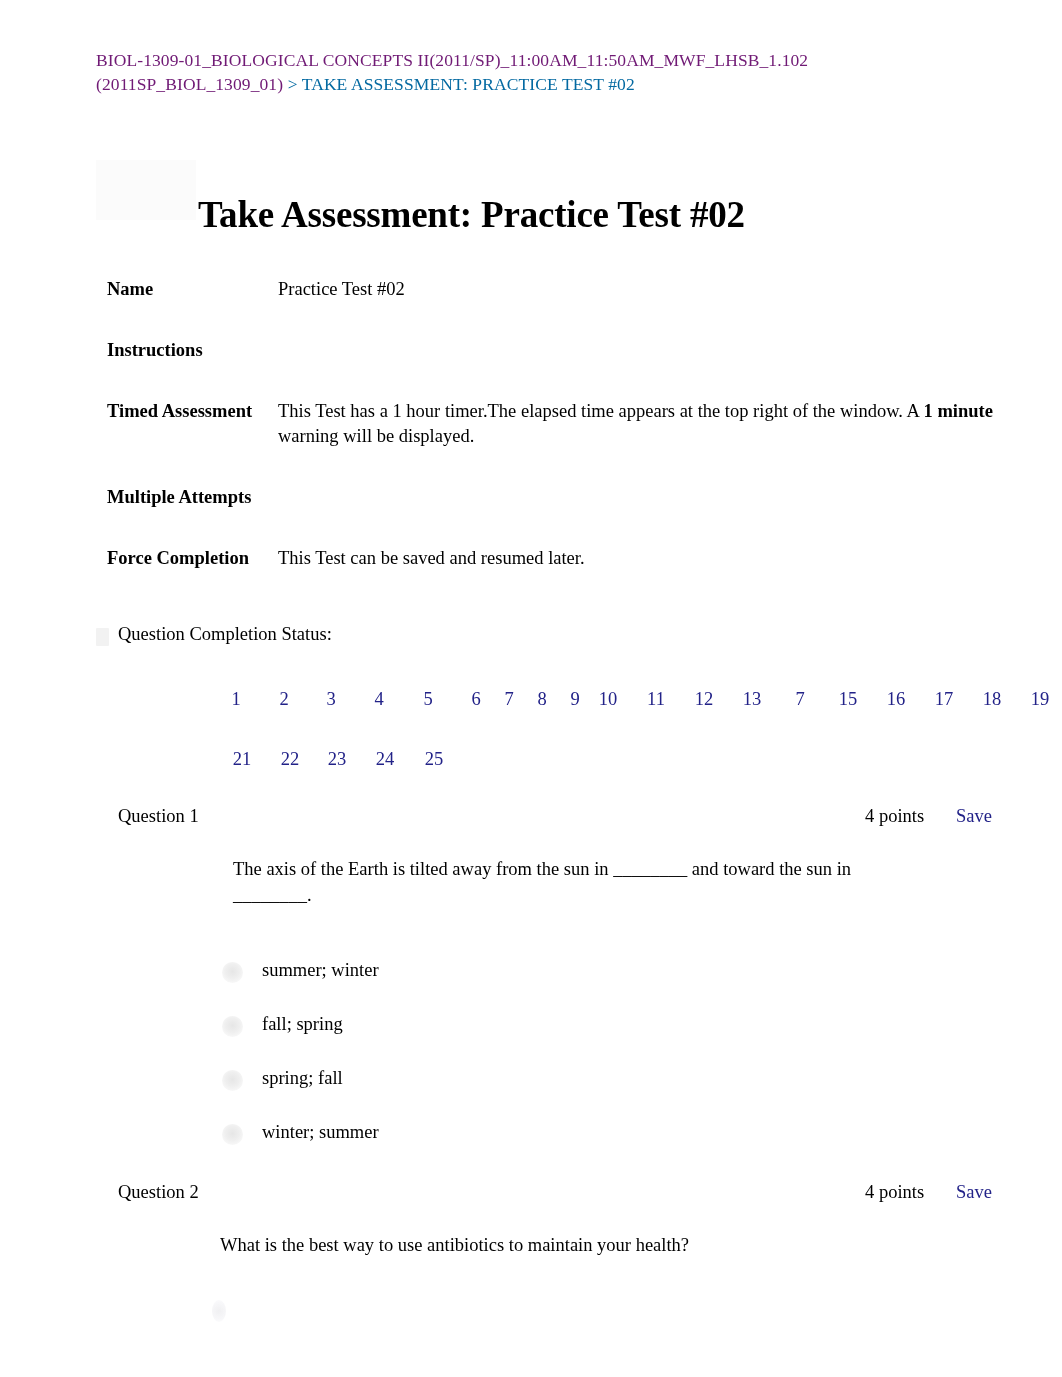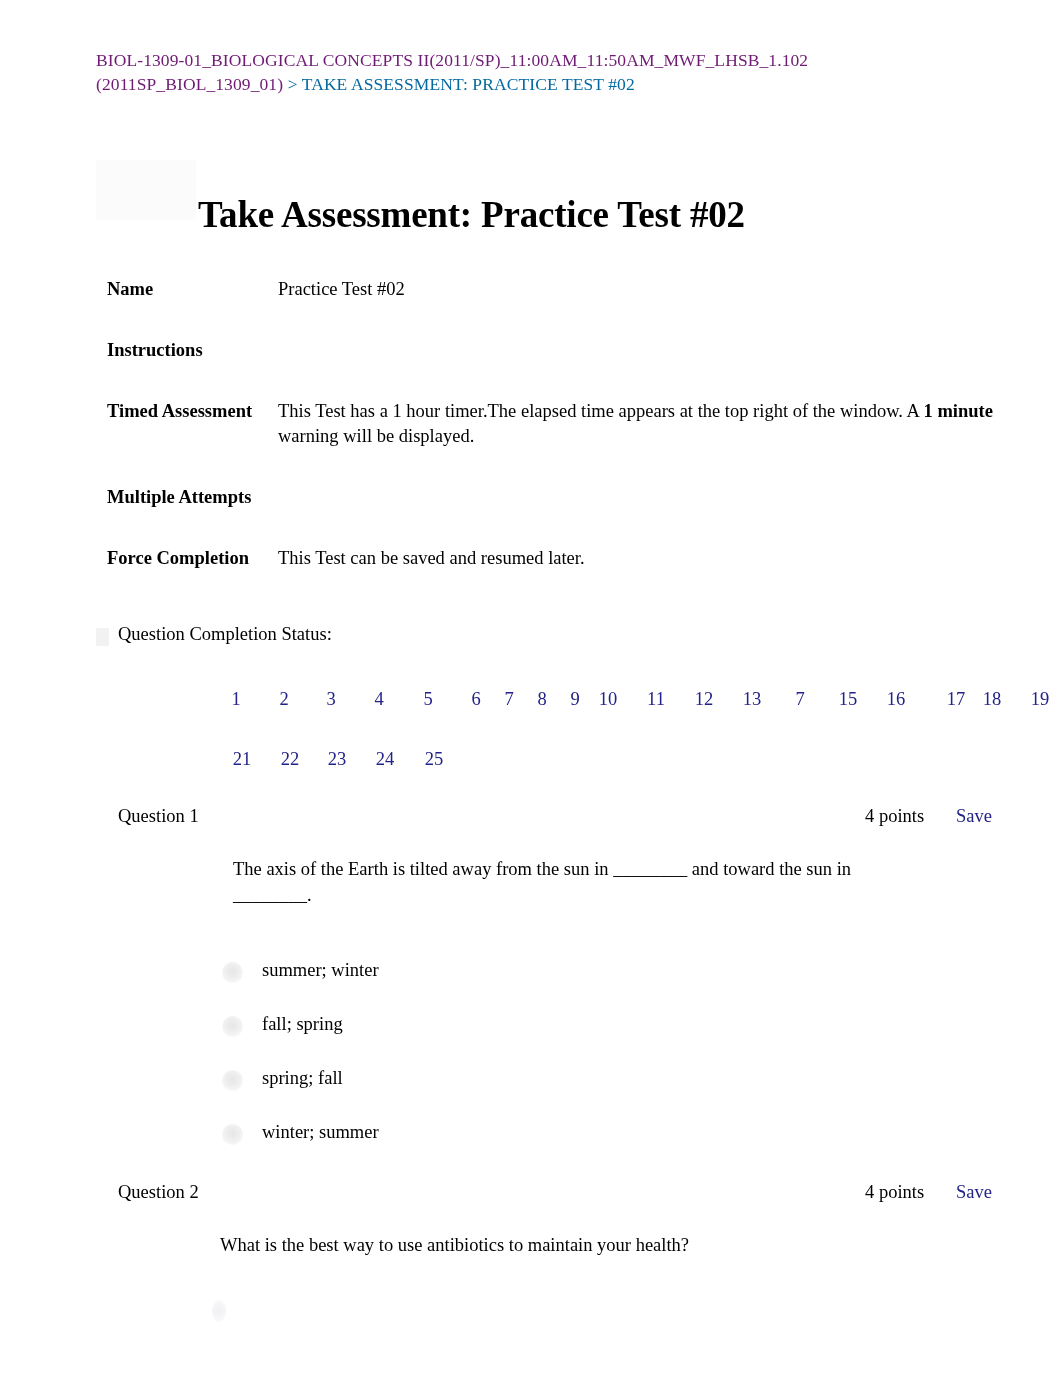--- a/index.html
+++ b/index.html
@@ -276,21 +276,21 @@
       <a class="qnum" href="#" style="position: absolute; left: 385px; width: 24px;">7</a>
       <a class="qnum" href="#" style="position: absolute; left: 418px; width: 24px;">8</a>
       <a class="qnum" href="#" style="position: absolute; left: 451px; width: 24px;">9</a>
       <a class="qnum" href="#" style="position: absolute; left: 484px; width: 24px;">10</a>
       <a class="qnum" href="#" style="position: absolute; left: 532px; width: 24px;">11</a>
       <a class="qnum" href="#" style="position: absolute; left: 580px; width: 24px;">12</a>
       <a class="qnum" href="#" style="position: absolute; left: 628px; width: 24px;">13</a>
       <a class="qnum" href="#" style="position: absolute; left: 676px; width: 24px;">7</a>
       <a class="qnum" href="#" style="position: absolute; left: 724px; width: 24px;">15</a>
       <a class="qnum" href="#" style="position: absolute; left: 772px; width: 24px;">16</a>
-      <a class="qnum" href="#" style="position: absolute; left: 820px; width: 24px; margin-left: 12px;">17</a>
+      <a class="qnum" href="#" style="position: absolute; left: 820px; width: 24px;">17</a>
       <a class="qnum" href="#" style="position: absolute; left: 868px; width: 24px;">18</a>
       <a class="qnum" href="#" style="position: absolute; left: 916px; width: 24px;">19</a>
     </div>
   <div class="qnav-row row-2">
       <a class="qnum" href="#" style="position: absolute; left: 118px; top: 60px; width: 24px;">21</a>
       <a class="qnum" href="#" style="position: absolute; left: 166px; top: 60px; width: 24px;">22</a>
       <a class="qnum" href="#" style="position: absolute; left: 213px; top: 60px; width: 24px;">23</a>
       <a class="qnum" href="#" style="position: absolute; left: 261px; top: 60px; width: 24px;">24</a>
       <a class="qnum" href="#" style="position: absolute; left: 310px; top: 60px; width: 24px;">25</a>
     </div>

